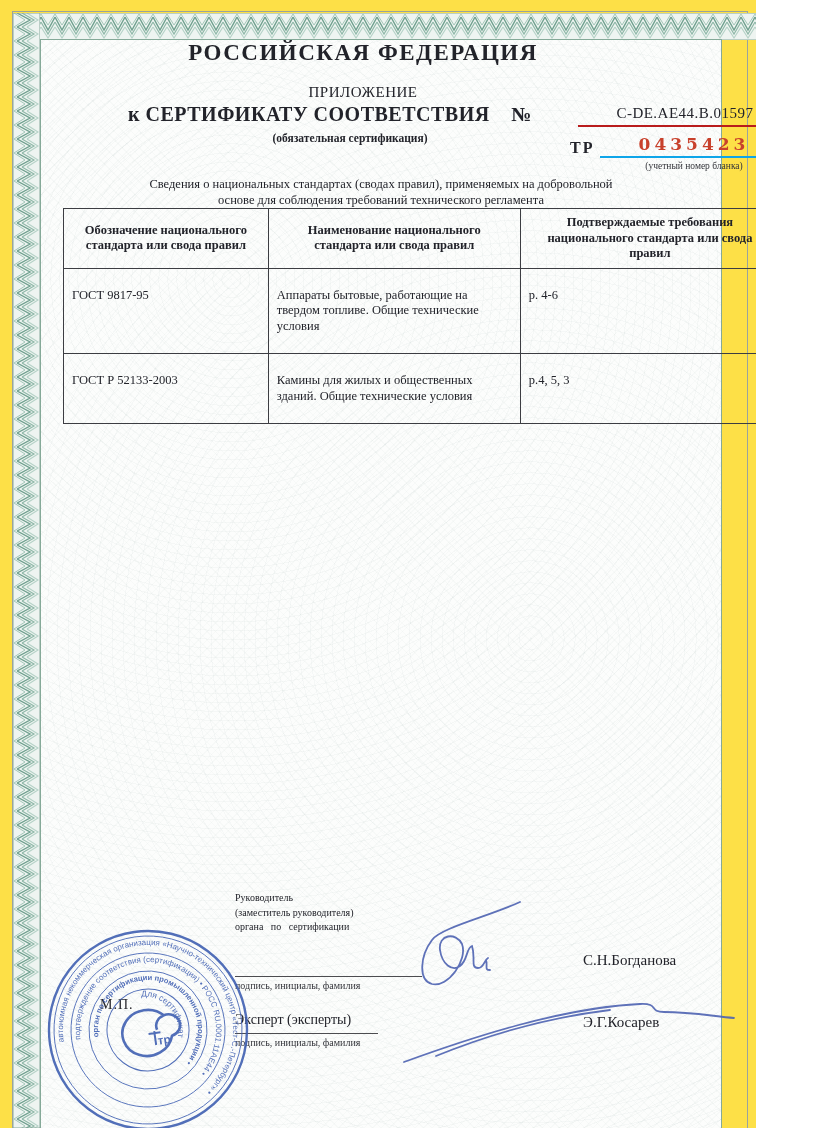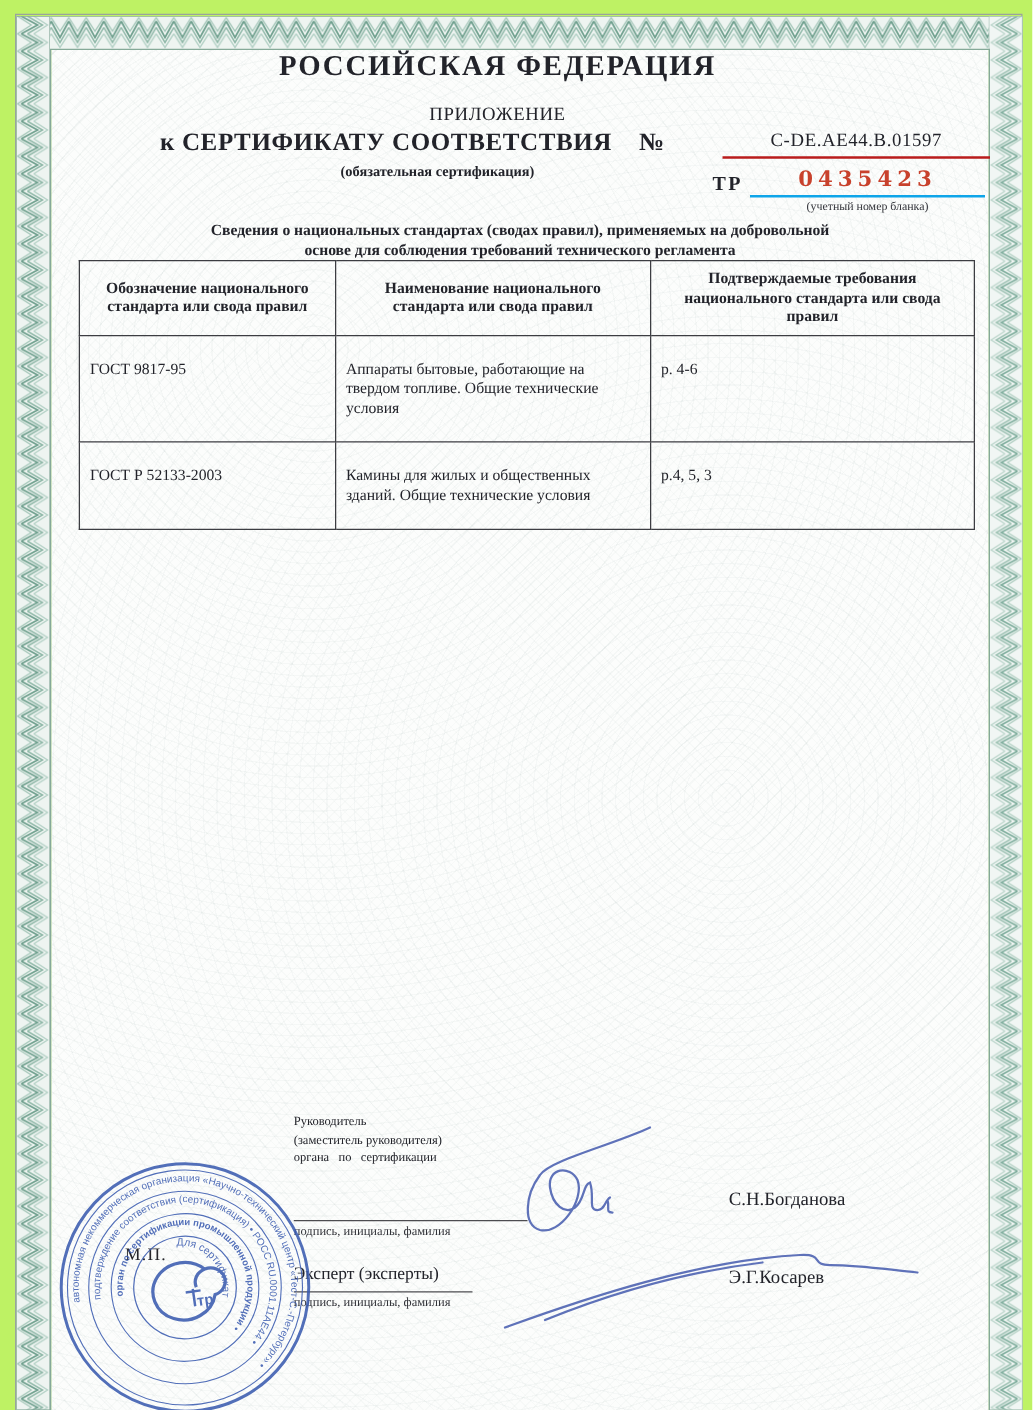--- a/index.html
+++ b/index.html
@@ -1,18 +1,18 @@
 <!DOCTYPE html>
 <html><head>
 <meta charset="utf-8">
 <style>
   html,body{margin:0;padding:0;background:#ffffff;}
   .page{
-    position:relative;width:826px;height:1128px;overflow:hidden;
-    background:#bef264;
+    position:relative;width:756px;height:1128px;overflow:hidden;
+    background:#fde047;
     font-family:"Liberation Serif","DejaVu Serif",serif;
     color:#22232a;
   }
   
   .inner-bg{
     position:absolute;left:41px;top:40px;right:35px;bottom:0;
     background:
       repeating-radial-gradient(circle at 28% 22%, rgba(125,150,145,0.055) 0 1px, transparent 1px 9px),
       repeating-radial-gradient(circle at 72% 55%, rgba(120,145,150,0.05) 0 1px, transparent 1px 11px),
       repeating-linear-gradient(45deg, rgba(120,150,140,0.04) 0 1px, transparent 1px 6px),
@@ -25,21 +25,21 @@
   .abs{position:absolute;}
   .title-country{left:0;right:30px;top:40px;font-size:23px;font-weight:bold;letter-spacing:1.5px;text-align:center;}
   .title-attachment{left:0;right:30px;top:84px;font-size:15px;font-weight:normal;letter-spacing:0.5px;text-align:center;}
   .cert-line{left:128px;top:103px;font-size:20px;font-weight:bold;letter-spacing:0.5px;white-space:nowrap;}
   .cert-no-sign{margin-left:16px;}
   .cert-number{left:578px;top:105px;width:214px;font-size:15px;text-align:center;border-bottom:2px solid #b91c1c;padding-bottom:3px;letter-spacing:0.5px;}
   .mandatory{left:150px;top:132px;width:400px;font-size:11.5px;font-weight:bold;text-align:center;}
   .tr-label{left:570px;top:139px;font-size:16px;font-weight:bold;letter-spacing:2px;}
   .blank-number{left:600px;top:134px;width:188px;text-align:center;font-family:"DejaVu Serif",serif;font-size:17px;font-weight:bold;letter-spacing:4px;color:#c8412c;border-bottom:2px solid #0ea5e9;padding-bottom:2px;}
   .blank-caption{left:600px;top:161px;width:188px;text-align:center;font-size:9.5px;color:#33343a;}
-  .intro{left:42px;right:36px;top:176px;font-size:12.5px;font-weight:bold;text-align:center;line-height:16px;}
+  .intro{left:42px;right:36px;top:176px;font-size:12.5px;font-weight:normal;text-align:center;line-height:16px;}
   .std-table{position:absolute;left:63px;top:208px;width:717px;border-collapse:collapse;table-layout:fixed;font-size:12.5px;}
   .std-table th,.std-table td{border:1.5px solid #3c3d42;vertical-align:top;padding:19px 8px;line-height:15.5px;}
   .std-table th{font-weight:bold;text-align:center;vertical-align:middle;padding:6px 10px;}
   .col1{width:28.6%;}.col2{width:35.2%;}.col3{width:36.2%;}
   .sig-roles{left:235px;top:891px;font-size:10px;line-height:14.5px;}
   .sig-role3{word-spacing:5px;}
   .sig-underline1{left:235px;top:976px;width:187px;border-bottom:1px solid #4c4c50;}
   .sig-caption1{left:235px;top:980px;font-size:10px;color:#33343a;}
   .sig-name1{left:583px;top:952px;font-size:15px;}
   .sig-role-expert{left:235px;top:1012px;font-size:14px;}

